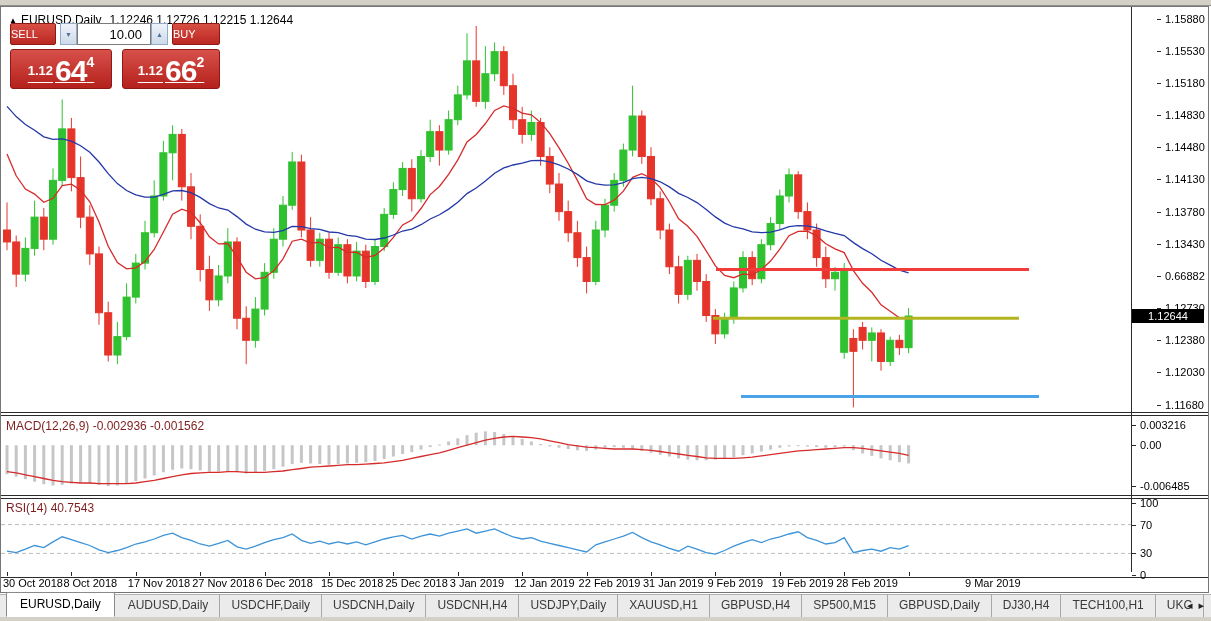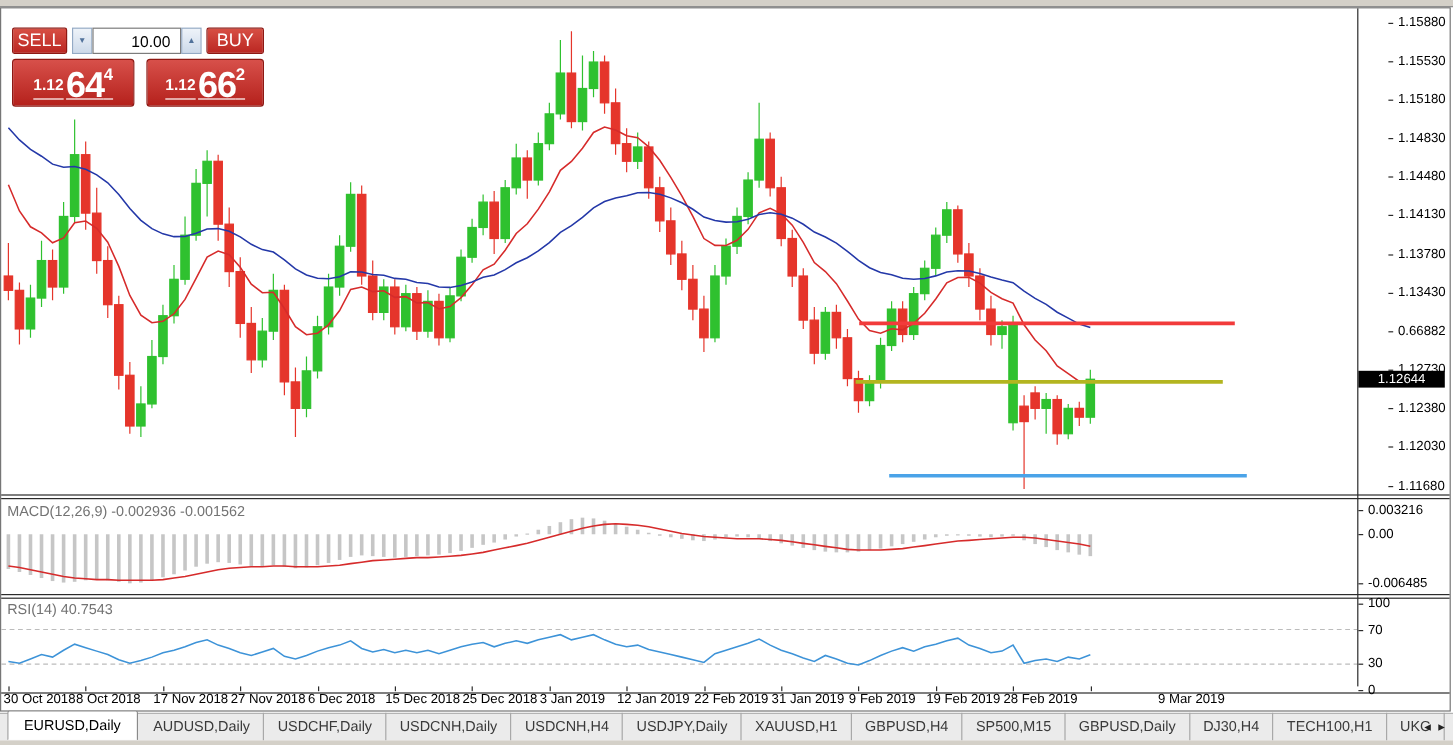--- a/index.html
+++ b/index.html
@@ -13,39 +13,39 @@
     background:#fff; border:1px solid #767676; }
 
   .pane-svg { position:absolute; left:0; }
   #axis-vline { position:absolute; left:1130px; top:0; width:1px; height:565px; background:#2b2b2b; }
   .hsep { position:absolute; left:0; width:1207px; height:1px; background:#2b2b2b; }
 
   #symbol-header { position:absolute; left:8px; top:6px; font-size:12px; color:#000; }
   #symbol-header .arr { font-size:8px; vertical-align:1px; margin-right:4px; }
   #symbol-header .vals { margin-left:8px; }
 
-  .ind-label { position:absolute; left:5px; font-size:12px; color:#737373; }
+  .ind-label { position:absolute; left:5px; font-size:12px; color:#7f1d1d; }
 
   
   #price-axis { position:absolute; left:1131px; top:0; width:76px; height:565px; }
   .ax-item { position:absolute; left:0; height:12px; }
   .ax-tick { position:absolute; left:0; top:6px; width:4px; height:1px; background:#2b2b2b; }
   .ax-text { position:absolute; left:8px; top:0; font-size:11px; color:#000; white-space:nowrap; }
   #price-tag { position:absolute; left:1131px; width:72px; height:14px; background:#000; color:#fff;
     font-size:11px; text-align:center; line-height:14px; }
 
   
   #x-axis { position:absolute; left:0; top:565px; width:1130px; height:21px; }
   .x-tick { position:absolute; top:0; width:1px; height:4px; background:#2b2b2b; }
   .x-lab { position:absolute; top:5px; font-size:11px; color:#000; white-space:nowrap; }
 
   
   #trade-panel { position:absolute; left:10px; top:23px; width:212px; }
   .tp-btn { position:absolute; background:linear-gradient(#d74f44,#bb2722); color:#fff;
-    border:1px solid #8e1813; border-radius:2px; text-align:center; font-size:15px;
+    border:1px solid #8e1813; border-radius:2px; text-align:left; font-size:11px;
     line-height:20px; cursor:default; }
   #sell-btn { left:0; top:0; width:46px; height:22px; }
   #buy-btn { left:162px; top:0; width:48px; height:22px; }
   .spin-btn { position:absolute; top:0; width:17px; height:22px; background:linear-gradient(#eef3f9,#cddaea);
     border:1px solid #94aac5; color:#51729b; font-size:7px; text-align:center; line-height:22px; }
   #vol-down { left:50px; } #vol-up { left:141px; }
   #vol-field { position:absolute; left:67px; top:0; width:74px; height:22px; border:1px solid #7c7c7c;
     background:#fff; font-size:13px; text-align:right; padding-right:8px; font-family:"Liberation Sans",sans-serif; }
   .big-price { position:absolute; top:26px; height:40px; background:linear-gradient(#d7504a,#b5211c);
     border:1px solid #8e1813; border-radius:3px; color:#fff; text-align:center; padding-top:4px;text-decoration:underline; }
@@ -385,20 +385,23 @@
         <polyline points="6,52.2 15.2,53.7 24.4,50.1 33.599999999999994,46.5 42.8,48.6 52,42.9 61.199999999999996,37.8 70.39999999999999,40.7 79.6,43.6 88.8,46.5 98,50.8 107.19999999999999,53.7 116.39999999999999,51.5 125.6,48.6 134.79999999999998,45.0 144,42.9 153.2,40.0 162.39999999999998,36.4 171.6,34.2 180.79999999999998,38.6 190,41.4 199.2,45.0 208.39999999999998,47.2 217.6,44.3 226.79999999999998,41.4 235.99999999999997,47.9 245.2,50.1 254.39999999999998,47.2 263.59999999999997,43.6 272.79999999999995,40.7 282,38.6 291.2,35.0 300.4,41.4 309.59999999999997,44.3 318.79999999999995,42.2 328,45.0 337.2,42.9 346.4,45.0 355.59999999999997,42.9 364.79999999999995,45.8 374,42.9 383.2,40.0 392.4,37.8 401.59999999999997,36.4 410.79999999999995,40.0 419.99999999999994,37.1 429.2,35.0 438.4,37.1 447.59999999999997,34.2 456.79999999999995,32.1 465.99999999999994,29.9 475.2,34.2 484.4,32.1 493.59999999999997,29.9 502.79999999999995,34.2 511.99999999999994,37.8 521.1999999999999,40.0 530.4,38.6 539.5999999999999,42.2 548.8,44.3 558,46.5 567.1999999999999,48.6 576.4,50.8 585.5999999999999,53.0 594.8,45.8 604,42.9 613.1999999999999,40.0 622.4,37.1 631.5999999999999,33.5 640.8,38.6 650,42.9 659.1999999999999,45.8 668.4,49.4 677.5999999999999,52.2 686.8,47.2 696,50.1 705.1999999999999,53.7 714.4,55.1 723.5999999999999,51.5 732.8,47.2 742,43.6 751.1999999999999,40.7 760.4,43.6 769.5999999999999,40.0 778.8,37.8 787.9999999999999,35.0 797.1999999999999,32.8 806.4,38.6 815.5999999999999,41.4 824.8,45.0 833.9999999999999,43.6 843.1999999999999,38.6 852.4,53.7 861.5999999999999,51.5 870.8,50.1 879.9999999999999,52.2 889.1999999999999,48.6 898.4,50.1 907.5999999999999,46.7" fill="none" stroke="#3d93d8" stroke-width="1.3"></polyline>
       </svg>
 
     <div class="hsep" style="top:405px"></div>
     <div class="hsep" style="top:408px"></div>
     <div class="hsep" style="top:488px"></div>
     <div class="hsep" style="top:491px"></div>
     <div class="hsep" style="top:570px"></div>
     <div id="axis-vline"></div>
 
+    <div id="symbol-header">
+      <span class="arr">▲</span><span>EURUSD,Daily</span><span class="vals">1.12246 1.12726 1.12215 1.12644</span>
+    </div>
 
     <div class="ind-label" style="top:412px">MACD(12,26,9) -0.002936 -0.001562</div>
     <div class="ind-label" style="top:494px">RSI(14) 40.7543</div>
 
     <div id="price-axis" style="top: 0px; left: 1131px; position: absolute; margin-left: 25px;">
         <div class="ax-item" style="top: 5.59584px;">
           <div class="ax-tick"></div>
           <div class="ax-text">1.15880</div>
         </div>
         <div class="ax-item" style="top: 37.7667px;">

